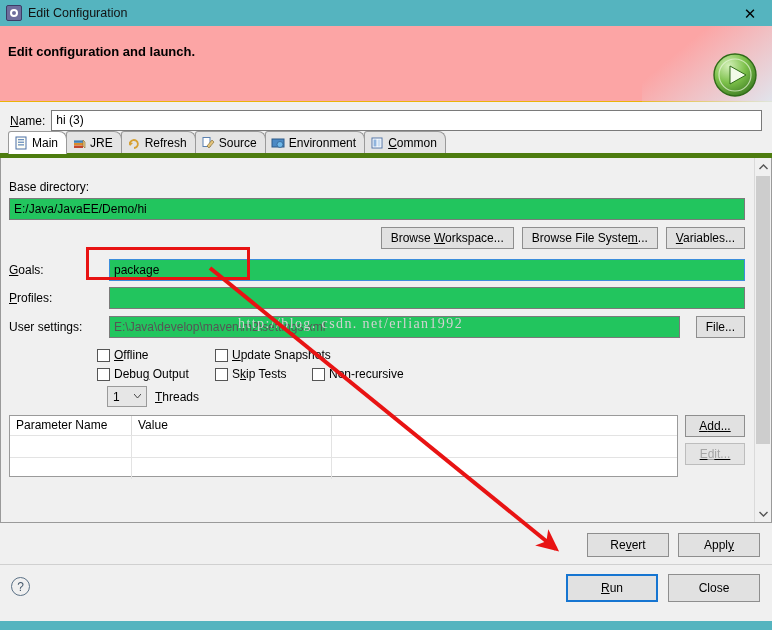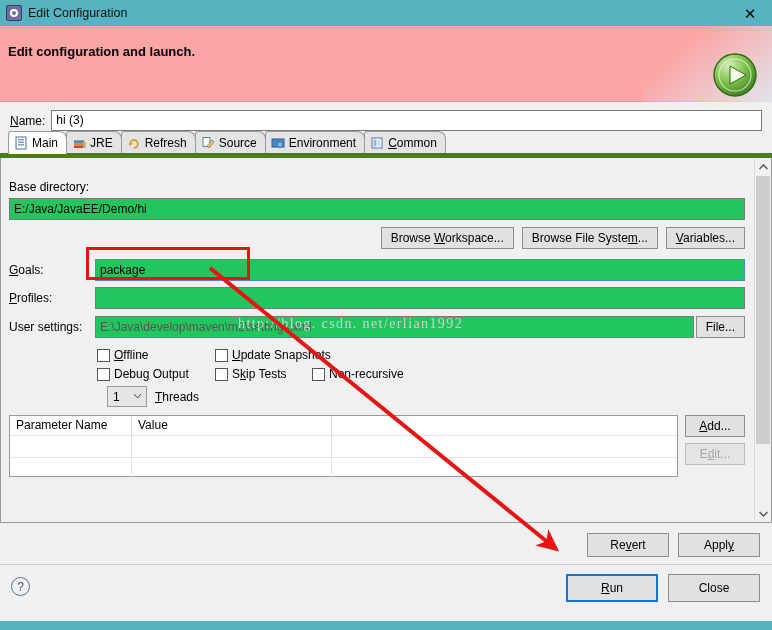--- a/index.html
+++ b/index.html
@@ -213,21 +213,21 @@
   }
   .btn.primary { border: 2px solid #1675d1; background: #e1e1e1; }
 
   .btn-row {
     display: flex;
     justify-content: flex-end;
     gap: 8px;
     margin-top: 7px;
   }
 
-  .row-inline { display: flex; align-items: center; gap: 2px; }
+  .row-inline { display: flex; align-items: center; gap: 16px; }
 
   .lbl-col { width: 84px; flex: 0 0 auto; font-size: 12px; }
 
   .chk-wrap {
     display: inline-flex;
     align-items: center;
     font-size: 12px;
     cursor: pointer;
   }
   .chk {
@@ -288,21 +288,21 @@
   .pcol-3 { flex: 1 1 auto; border-right: none !important; }
   .ptable-row {
     display: flex;
     height: 21px;
     border-top: 1px solid #e3e3e3;
   }
   .ptable-row div {
     box-sizing: border-box;
     border-right: 1px solid #e3e3e3;
   }
-  .side-btns { display: flex; flex-direction: column; gap: 6px; width: 60px; flex: 0 0 auto; }
+  .side-btns { display: flex; flex-direction: column; gap: 6px; width: 60px; flex: 0 0 auto; text-decoration: underline; }
   .side-btns .btn { width: 100%; text-align: center; }
 
   
   .vscroll {
     position: absolute;
     right: 0; top: 0;
     width: 17px; bottom: 0;
     background: #f0f0f0;
     border-left: 1px solid #dadada;
     box-sizing: border-box;

